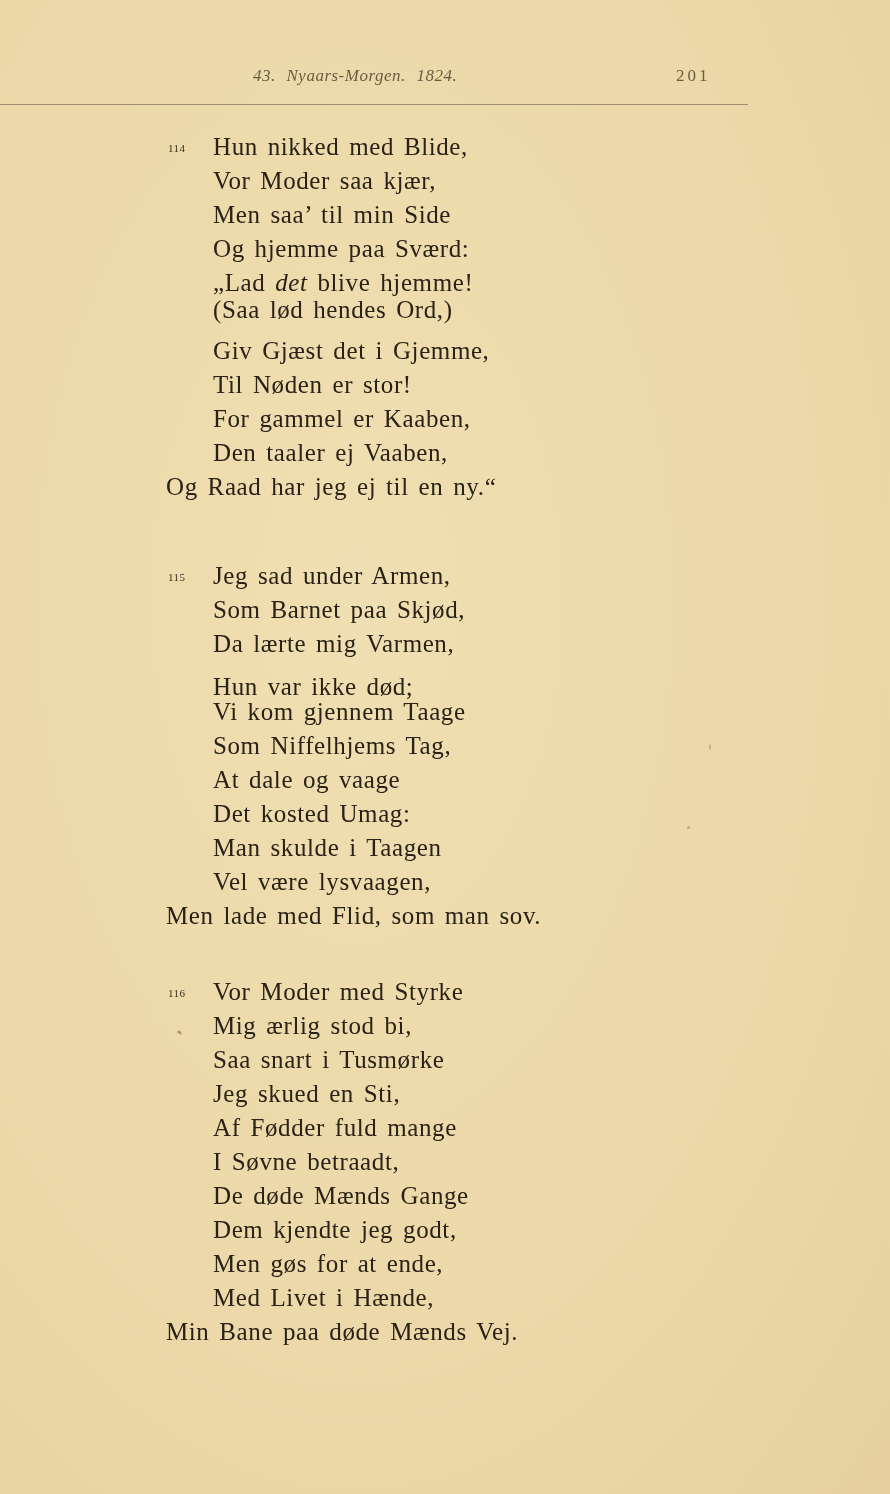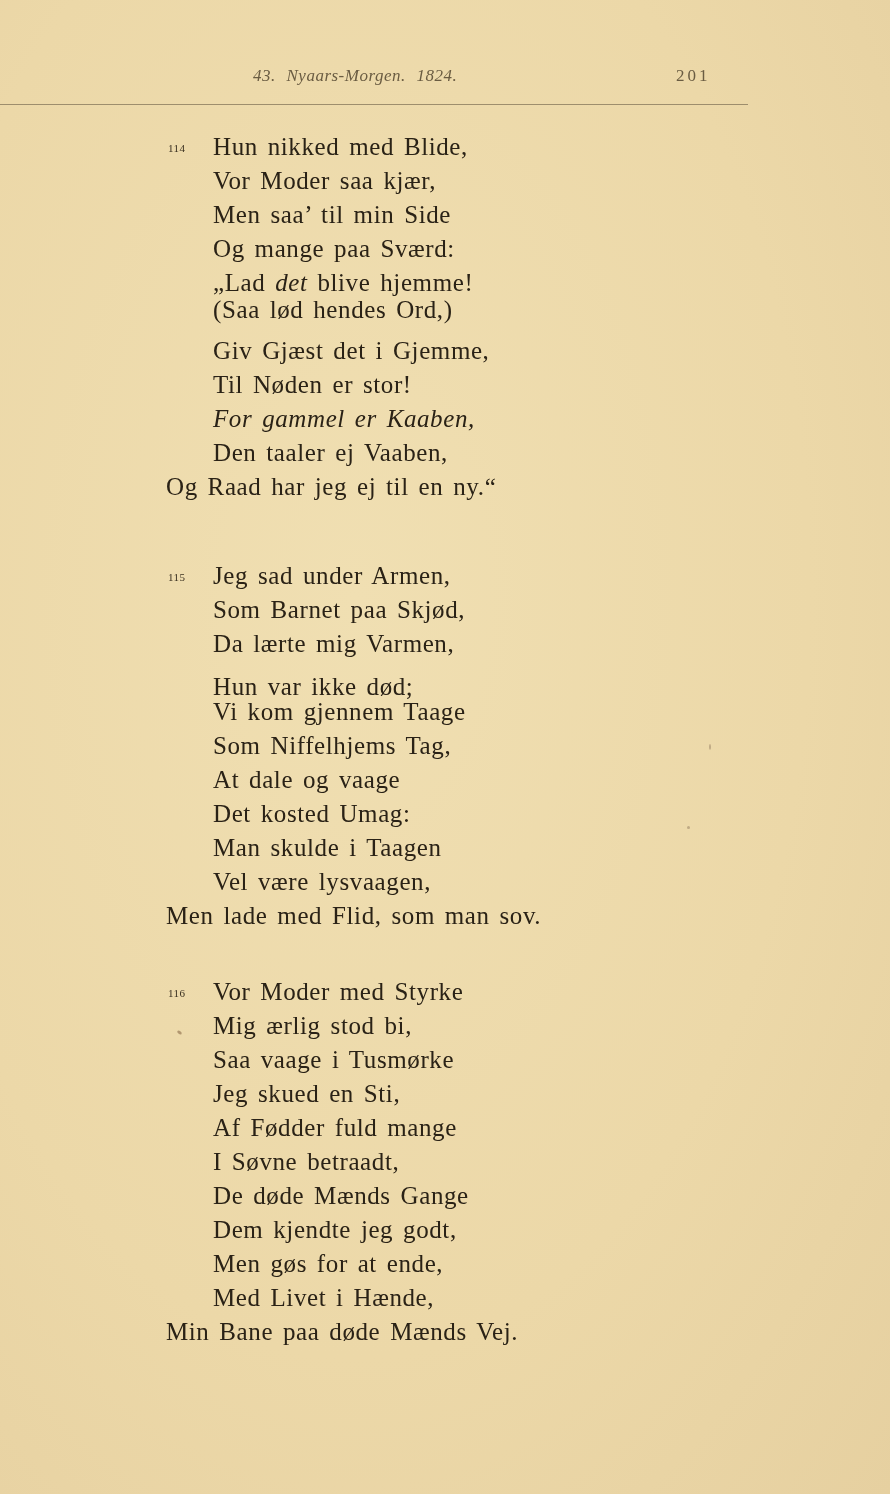--- a/index.html
+++ b/index.html
@@ -84,26 +84,26 @@
   <span class="rh-title">43. Nyaars-Morgen. 1824.</span>
   <span class="rh-page">201</span>
 </div>
 <div class="rule"></div>
 
 <div class="stanza" style="top:130px;">
   <span class="stanza-num" style="top:1px;">114</span>
   <div class="line" style="top:0px;">Hun nikked med Blide,</div>
   <div class="line" style="top:34px;">Vor Moder saa kjær,</div>
   <div class="line" style="top:68px;">Men saa’ til min Side</div>
-  <div class="line" style="top:102px;">Og mange paa Sværd:</div>
+  <div class="line" style="top:102px;">Og hjemme paa Sværd:</div>
   <div class="line" style="top:136px;"><span>„Lad </span><span class="it">det</span><span> blive hjemme!</span></div>
   <div class="line" style="top:163px;">(Saa lød hendes Ord,)</div>
   <div class="line" style="top:204px;">Giv Gjæst det i Gjemme,</div>
   <div class="line" style="top:238px;">Til Nøden er stor!</div>
-  <div class="line" style="top:272px;font-style:italic;">For gammel er Kaaben,</div>
+  <div class="line" style="top:272px;">For gammel er Kaaben,</div>
   <div class="line" style="top:306px;">Den taaler ej Vaaben,</div>
   <div class="line outdent" style="top:340px;">Og Raad har jeg ej til en ny.“</div>
 </div>
 
 <div class="stanza" style="top:559px;">
   <span class="stanza-num" style="top:1px;">115</span>
   <div class="line" style="top:0px;">Jeg sad under Armen,</div>
   <div class="line" style="top:34px;">Som Barnet paa Skjød,</div>
   <div class="line" style="top:68px;">Da lærte mig Varmen,</div>
   <div class="line" style="top:111px;">Hun var ikke død;</div>
@@ -113,21 +113,21 @@
   <div class="line" style="top:238px;">Det kosted Umag:</div>
   <div class="line" style="top:272px;">Man skulde i Taagen</div>
   <div class="line" style="top:306px;">Vel være lysvaagen,</div>
   <div class="line outdent" style="top:340px;">Men lade med Flid, som man sov.</div>
 </div>
 
 <div class="stanza" style="top:975px;">
   <span class="stanza-num" style="top:1px;">116</span>
   <div class="line" style="top:0px;">Vor Moder med Styrke</div>
   <div class="line" style="top:34px;">Mig ærlig stod bi,</div>
-  <div class="line" style="top:68px;">Saa vaage i Tusmørke</div>
+  <div class="line" style="top:68px;">Saa snart i Tusmørke</div>
   <div class="line" style="top:102px;">Jeg skued en Sti,</div>
   <div class="line" style="top:136px;">Af Fødder fuld mange</div>
   <div class="line" style="top:170px;">I Søvne betraadt,</div>
   <div class="line" style="top:204px;">De døde Mænds Gange</div>
   <div class="line" style="top:238px;">Dem kjendte jeg godt,</div>
   <div class="line" style="top:272px;">Men gøs for at ende,</div>
   <div class="line" style="top:306px;">Med Livet i Hænde,</div>
   <div class="line outdent" style="top:340px;">Min Bane paa døde Mænds Vej.</div>
 </div>
 

